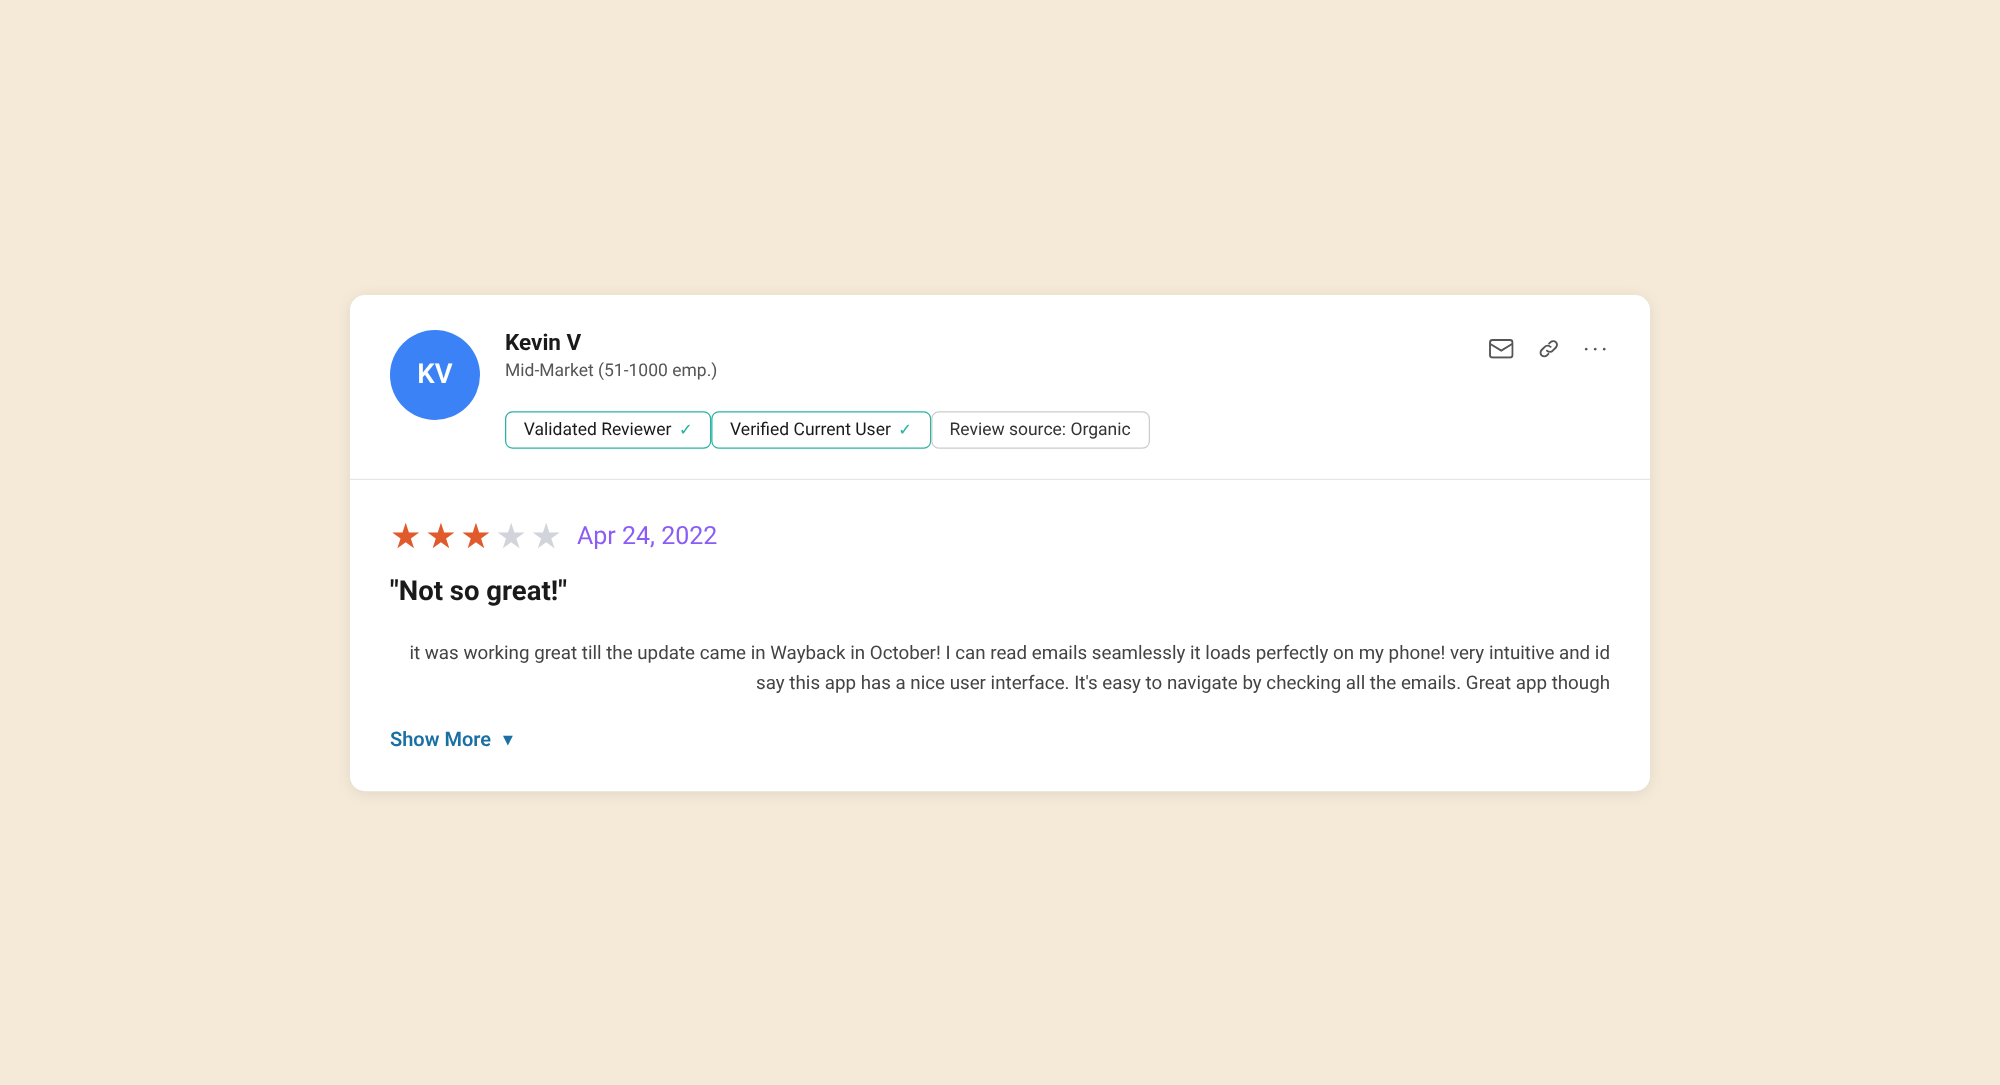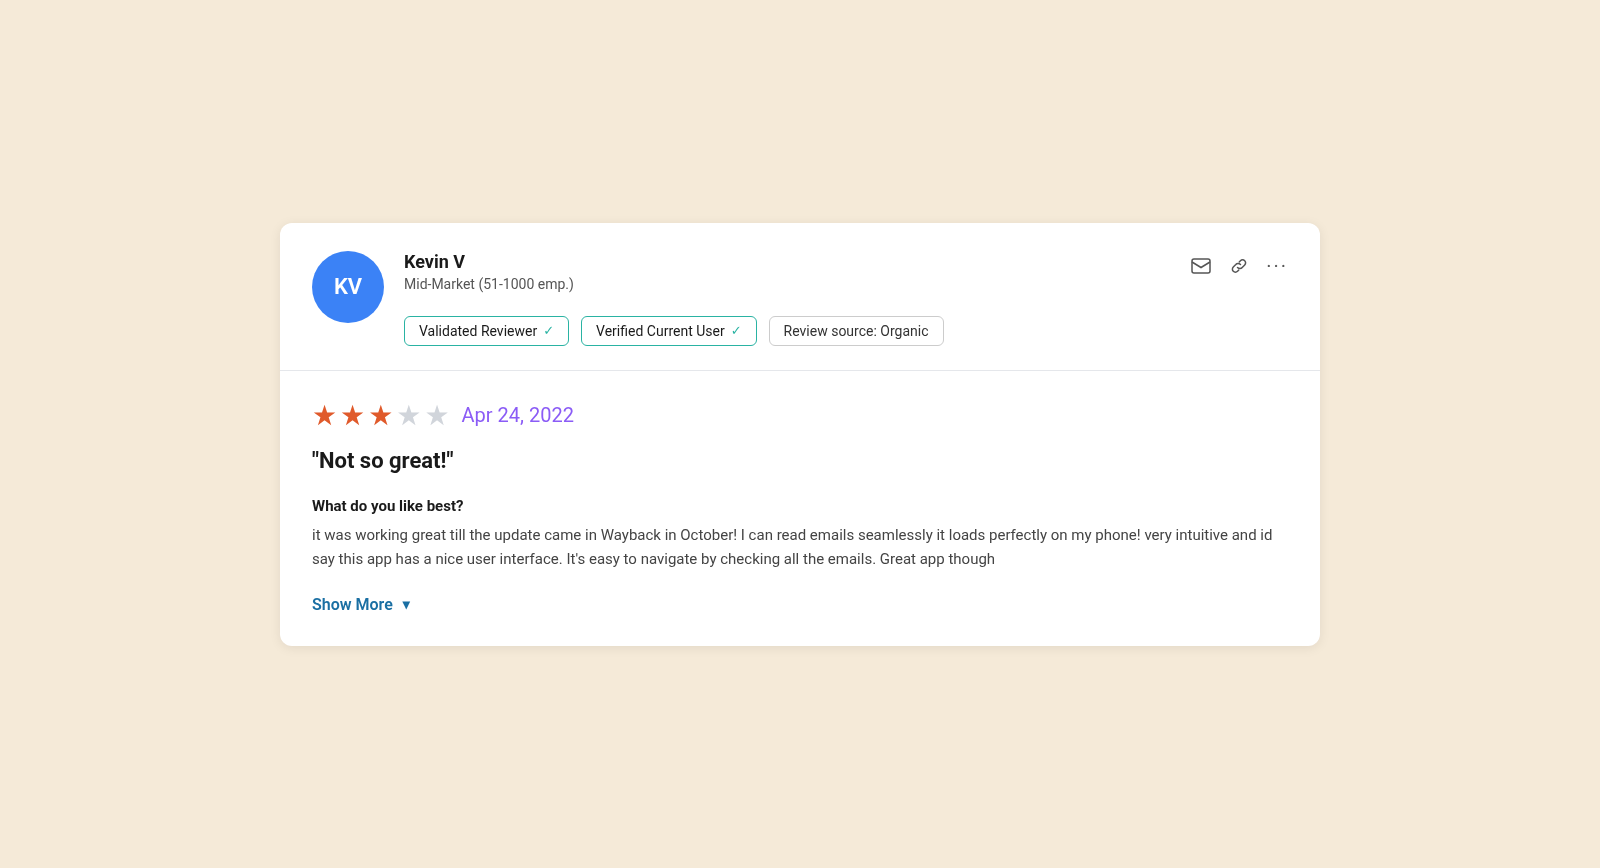--- a/index.html
+++ b/index.html
@@ -84,21 +84,20 @@
 
     .action-icon {
       color: #555;
       cursor: pointer;
       font-size: 18px;
       line-height: 1;
     }
 
     .badges-row {
       display: flex;
-      gap: 12px;
       margin-top: 20px;
     }
 
     .badge {
       display: inline-flex;
       align-items: center;
       gap: 6px;
       border: 1.5px solid #2ab3a3;
       border-radius: 6px;
       padding: 6px 14px;
@@ -162,20 +161,21 @@
       font-weight: 700;
       color: #1a1a1a;
       margin-bottom: 8px;
     }
 
     .section-text {
       font-size: 15px;
       color: #444;
       line-height: 1.6;
       margin-bottom: 24px;
+      text-align: right;
     }
 
     .show-more {
       display: inline-flex;
       align-items: center;
       gap: 10px;
       font-size: 16px;
       font-weight: 600;
       color: #1a6fa3;
       cursor: pointer;
@@ -257,21 +257,20 @@
         <span class="star star-empty">★</span>
         <span class="star star-empty">★</span>
       </div>
       <span class="review-date">Apr 24, 2022</span>
     </div>
 
     
     <div class="review-title">"Not so great!"</div>
 
     
-    <div class="section-label">What do you like best?</div>
     <div class="section-text">it was working great till the update came in Wayback in October! I can read emails seamlessly it loads perfectly on my phone! very intuitive and id say this app has a nice user interface. It's easy to navigate by checking all the emails. Great app though</div>
 
     
 
     
     <a class="show-more" href="#">
       <span>Show More</span>
       <span class="chevron">▾</span>
     </a>
 

